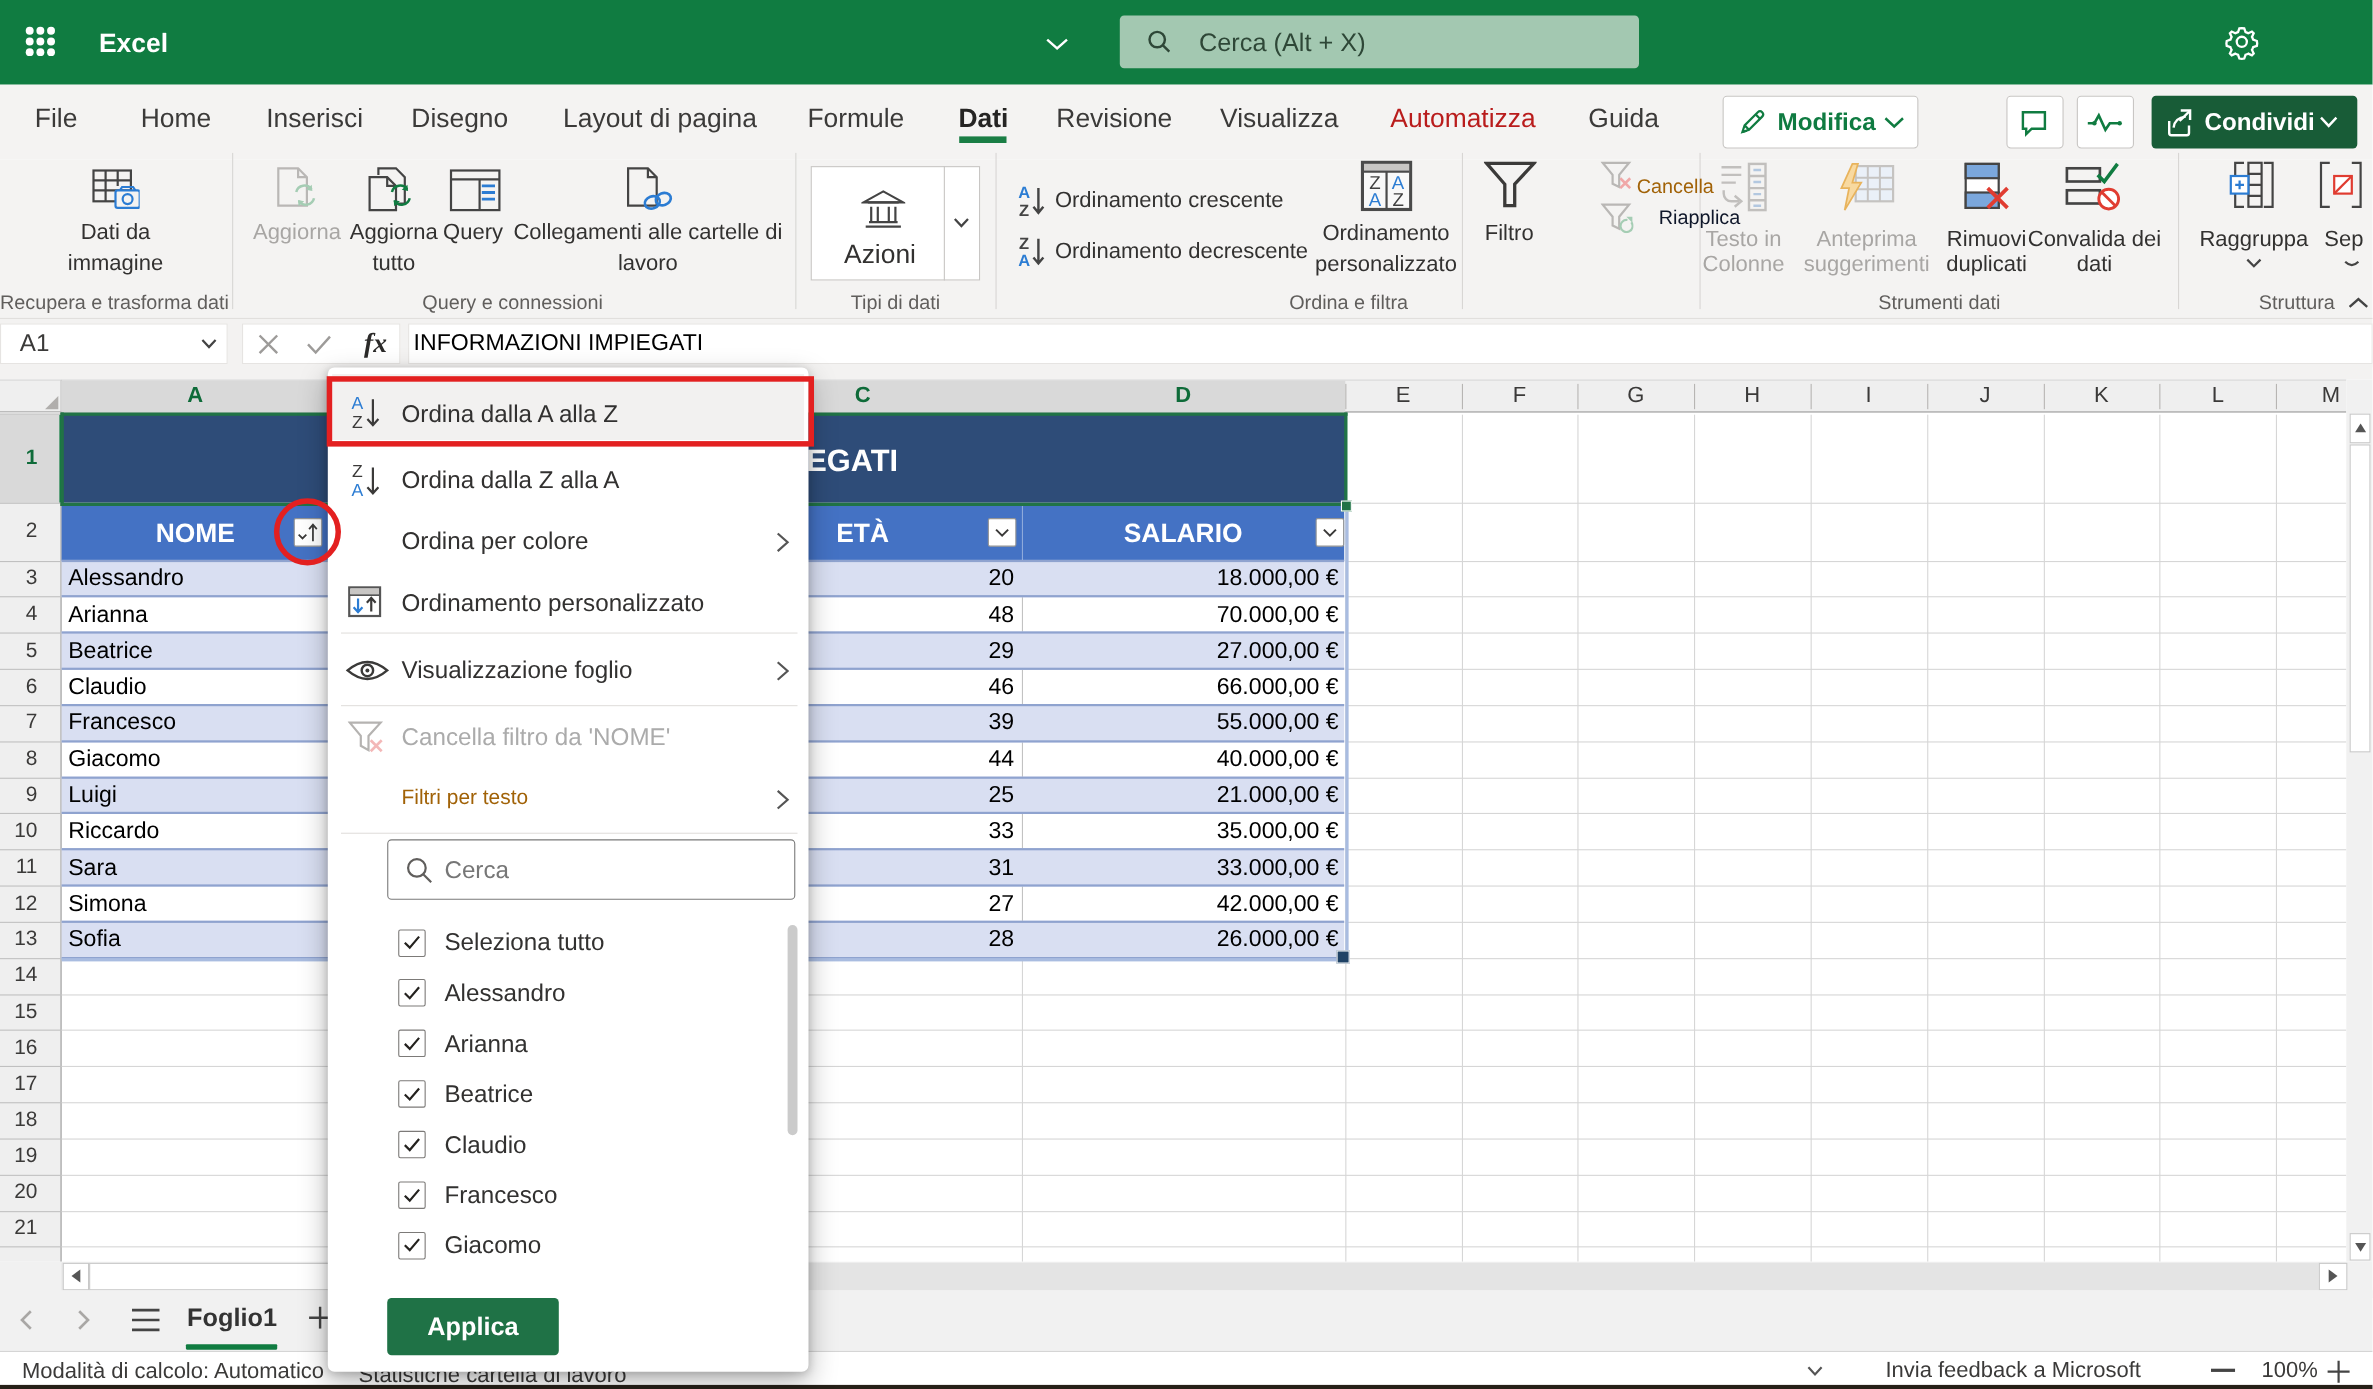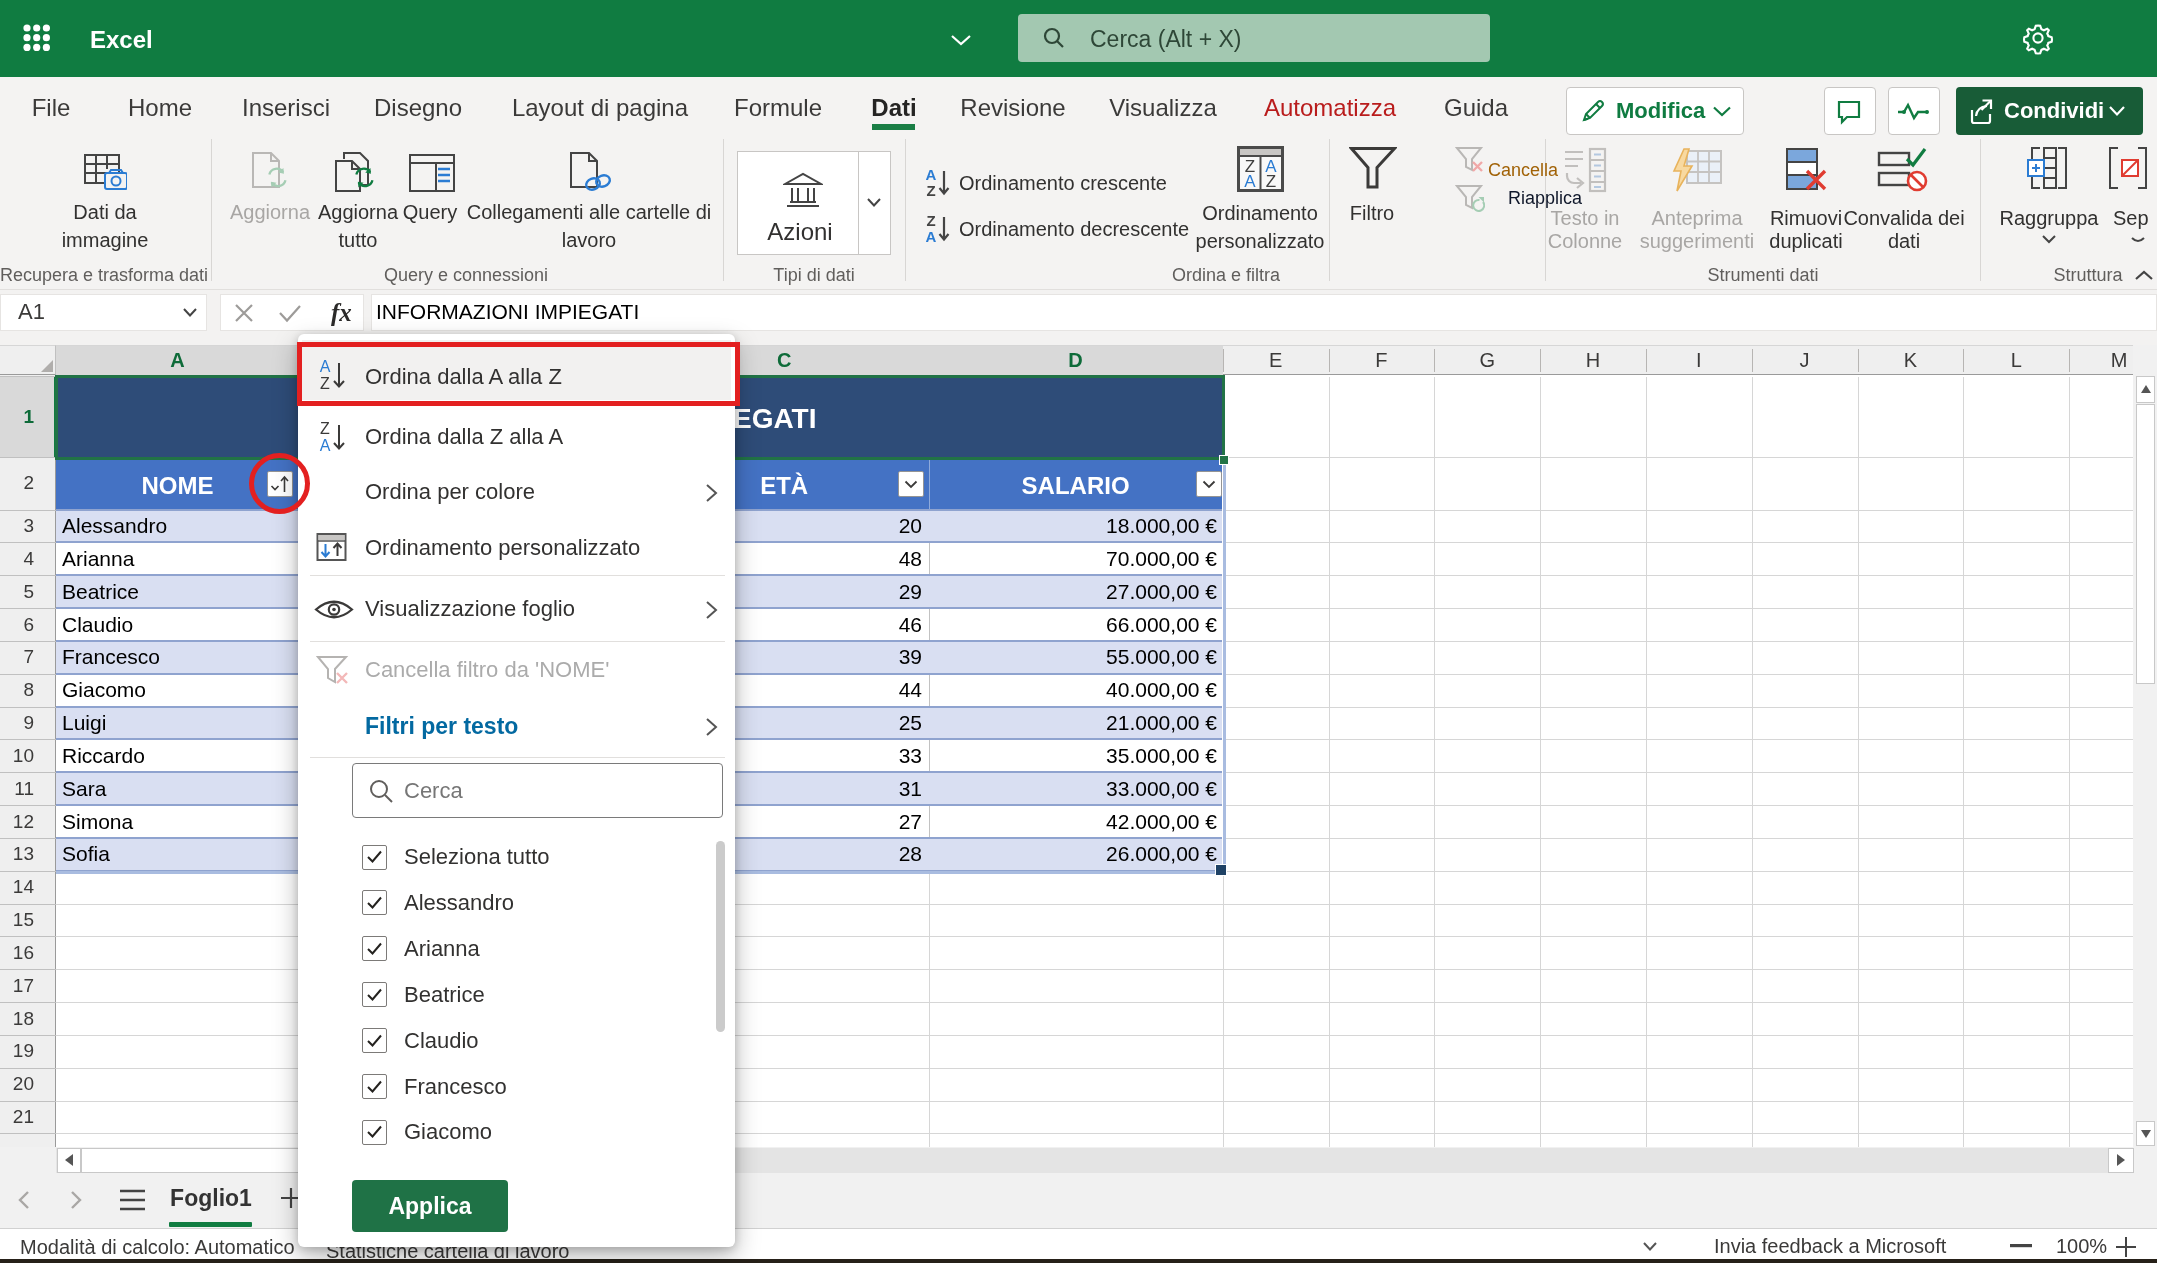--- a/index.html
+++ b/index.html
@@ -566,21 +566,21 @@
 <div class="lt" style="left:365.0px;top:609.0px;font-size:22px;color:#323130;font-weight:400;">Visualizzazione foglio</div>
 <svg style="left:702.0px;top:600.0px;" width="18" height="20" viewBox="0 0 18 20">
       <path d="M5 2 L14 10 L5 18" stroke="#555" stroke-width="2" fill="none"></path>
     </svg>
 <div class="" style="left:310.0px;top:641.0px;width:415.0px;height:1.0px;background:#e1dfdd;"></div>
 <svg style="left:316.0px;top:655.0px;" width="34" height="32" viewBox="0 0 34 32">
       <path d="M2 2 h28 L19 14 v13 l-7 -4 v-9 Z" fill="none" stroke="#b5b3b1" stroke-width="2"></path>
       <path d="M21 18 l10 10 M31 18 l-10 10" stroke="#f3b8b8" stroke-width="2.4" fill="none"></path>
     </svg>
 <div class="lt" style="left:365.0px;top:670.0px;font-size:22px;color:#ababab;font-weight:400;">Cancella filtro da 'NOME'</div>
-<div class="lt" style="left:365.0px;top:726.0px;font-size:23px;color:#0369a1;font-weight:700;">Filtri per testo</div>
+<div class="lt" style="left:365.0px;top:726.0px;font-size:19px;color:#a16207;font-weight:400;">Filtri per testo</div>
 <svg style="left:702.0px;top:717.0px;" width="18" height="20" viewBox="0 0 18 20">
       <path d="M5 2 L14 10 L5 18" stroke="#555" stroke-width="2" fill="none"></path>
     </svg>
 <div class="" style="left:310.0px;top:757.0px;width:415.0px;height:1.0px;background:#e1dfdd;"></div>
 <div class="" style="left:352.0px;top:763.0px;width:371.0px;height:55.0px;background:#fff;border:1px solid #7a7a7a;border-radius:4px;box-sizing:border-box;"></div>
 <svg style="left:368.0px;top:778.0px;" width="26" height="26" viewBox="0 0 26 26">
       <circle cx="11" cy="11" r="8" stroke="#605e5c" stroke-width="2" fill="none"></circle>
       <line x1="17" y1="17" x2="24" y2="24" stroke="#605e5c" stroke-width="2"></line>
     </svg>
 <div class="lt" style="left:404.0px;top:791.0px;font-size:22px;color:#767676;font-weight:400;">Cerca</div>

